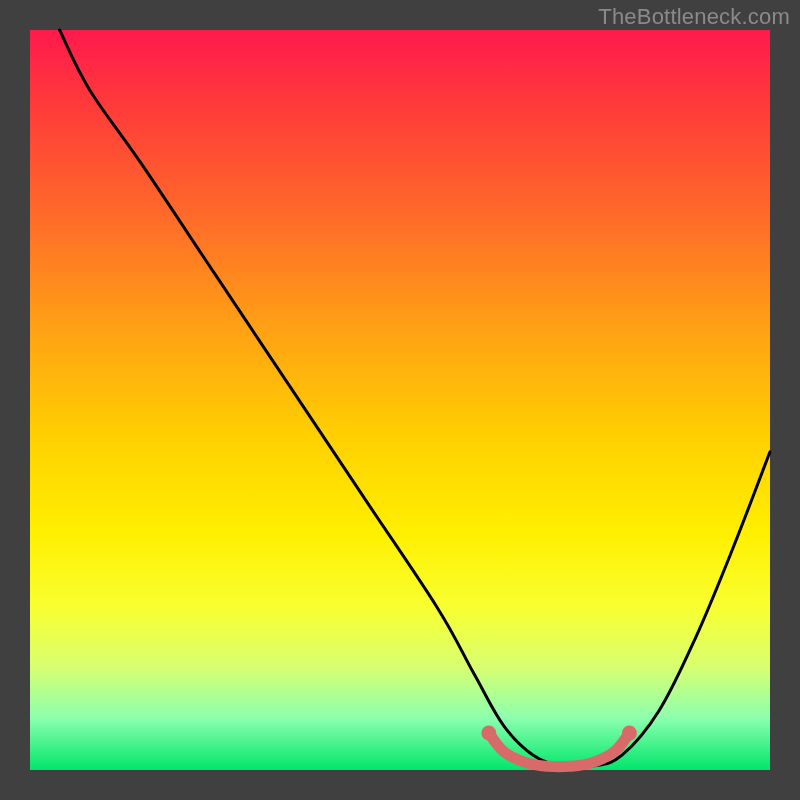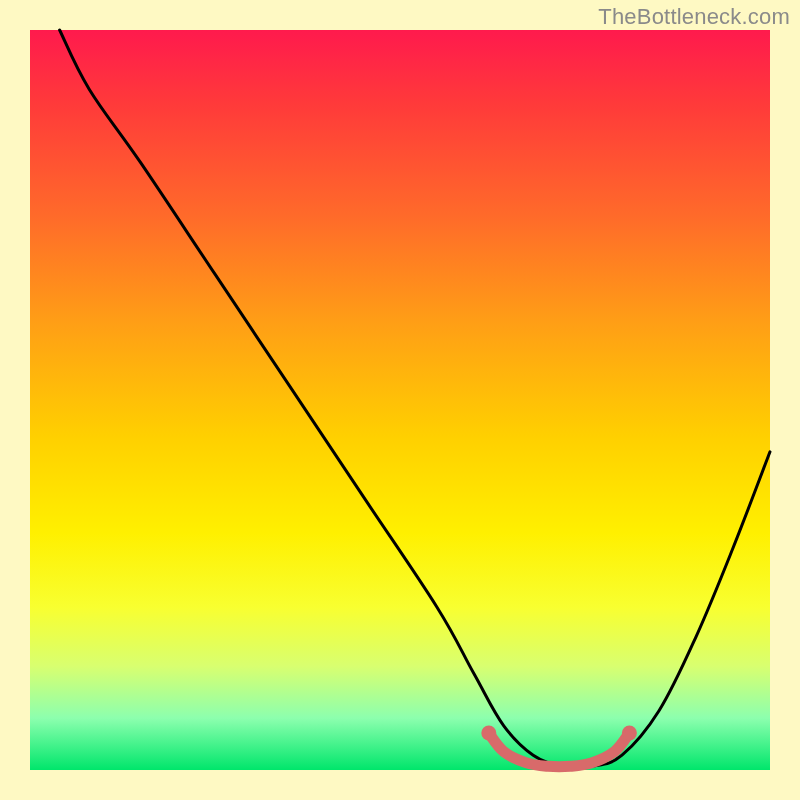--- a/index.html
+++ b/index.html
@@ -9,21 +9,21 @@
     height: 800px;
     background: #000;
     overflow: hidden;
   }
   .frame {
     position: absolute;
     left: 0;
     top: 0;
     width: 800px;
     height: 800px;
-    background: #fef9c3;
+    background: #404040;
   }
   .plot-area {
     position: absolute;
     left: 30px;
     top: 30px;
     width: 740px;
     height: 740px;
     background: linear-gradient(to bottom,
       #ff1a4d 0%,
       #ff3a3a 10%,

